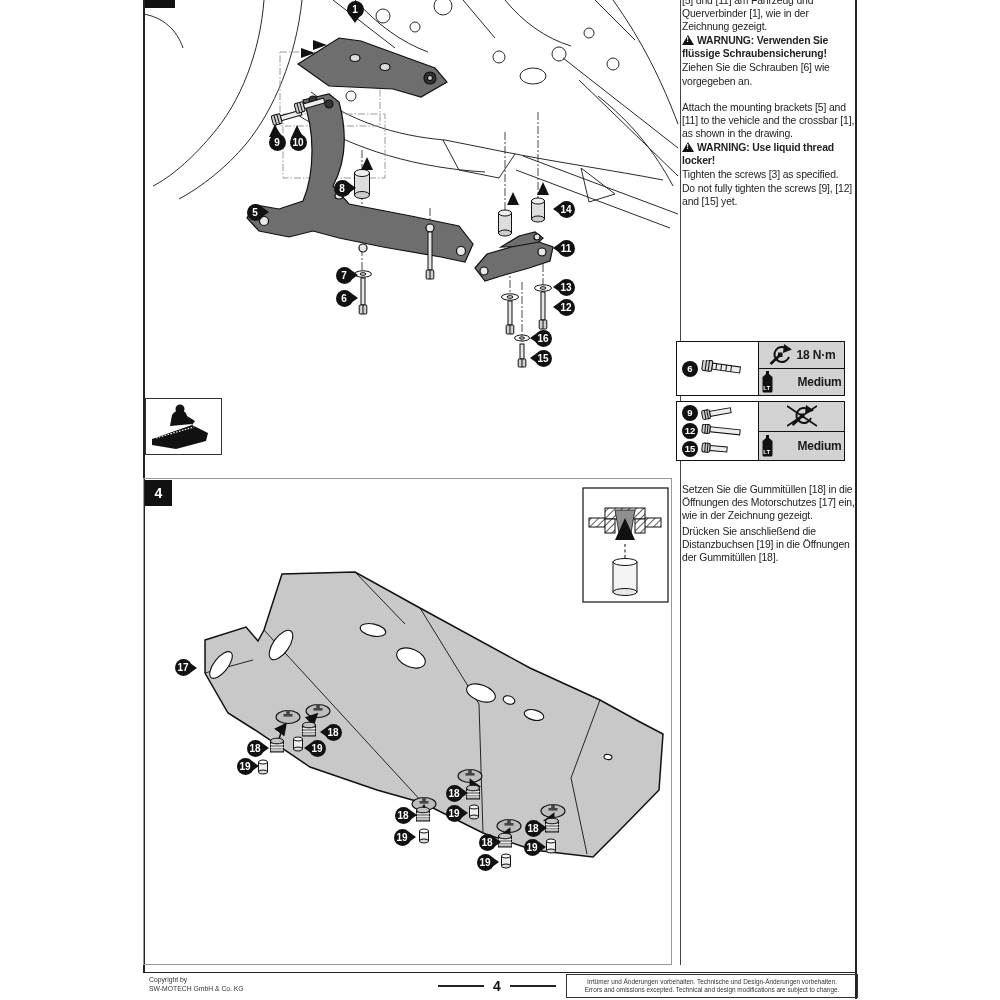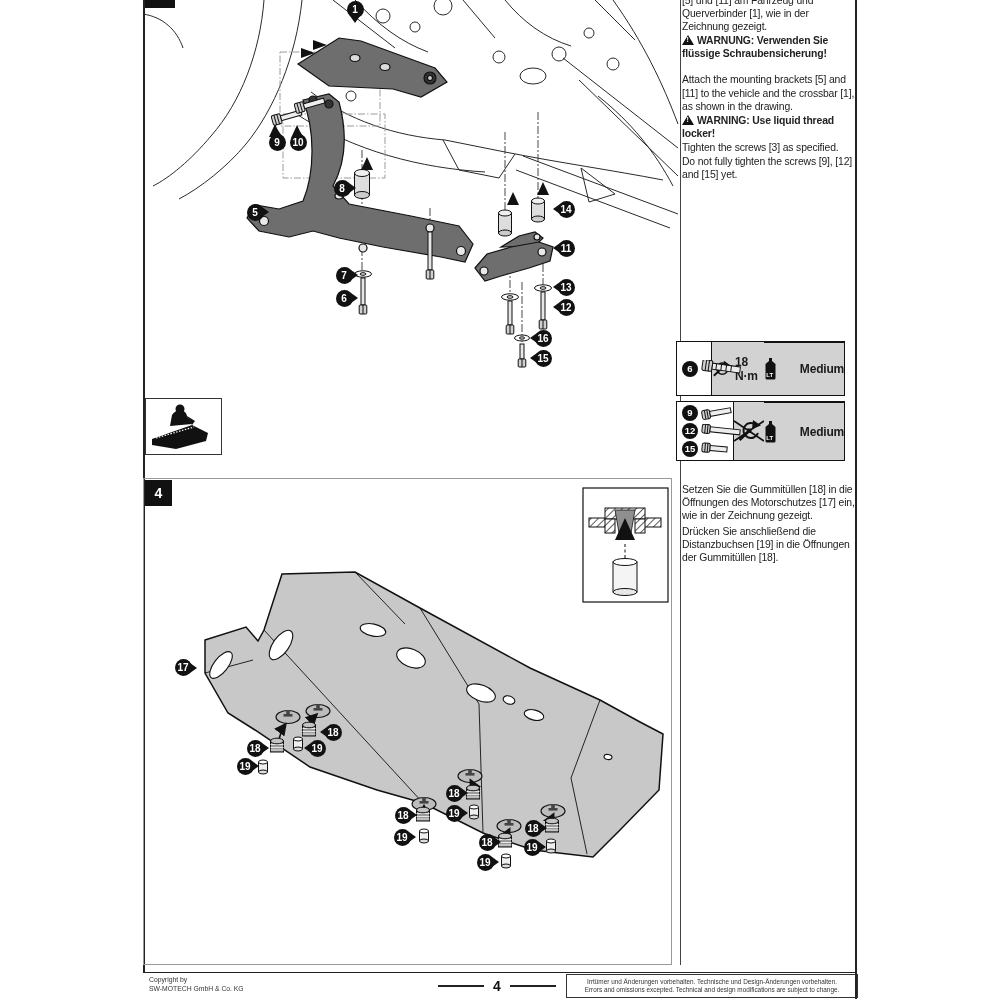--- a/index.html
+++ b/index.html
@@ -24,21 +24,21 @@
   .callout.left::after{right:15px;top:3.5px;border-right:7px solid #111;}
   .callout.up::after{left:3.5px;bottom:15px;border-bottom:7px solid #111;}
   .callout.down::after{left:3.5px;top:15px;border-top:7px solid #111;}
   .pbadge{display:inline-block;width:16px;height:16px;background:#111;border-radius:50%;color:#fff;
           font:bold 9.5px/16px "Liberation Sans",sans-serif;text-align:center;vertical-align:middle;}
   
   .stepbox{position:absolute;background:#111;color:#fff;font:bold 14px/26px "Liberation Sans",sans-serif;text-align:center;}
   
   .tq-box{position:absolute;left:676px;width:169px;border:1.5px solid #111;background:#fff;display:flex;box-sizing:border-box;}
   .tq-left{width:81px;border-right:1.5px solid #111;position:relative;background:#fff;}
-  .tq-right{flex:1;display:flex;flex-direction:row;}
+  .tq-right{flex:1;display:flex;flex-direction:column;}
   .tq-cell{flex:1;background:#d2d2d2;display:flex;align-items:center;justify-content:center;gap:5px;}
   .tq-cell + .tq-cell{border-top:1.5px solid #111;gap:23px;}
   .tq-label{font-weight:bold;font-size:12px;letter-spacing:-0.2px;}
   .tq-row{position:absolute;left:5px;display:flex;align-items:center;gap:3px;}
   
   #bottom-panel{position:absolute;left:143px;top:478px;width:529px;height:487px;}
   #mech-box{position:absolute;left:145px;top:398px;width:77px;height:57px;border:1.2px solid #333;box-sizing:border-box;}
   
   .foot-small{position:absolute;font-size:6.8px;line-height:8.5px;color:#333;letter-spacing:0;}
   #disclaimer{position:absolute;left:566px;top:974px;width:292px;height:24px;border:1px solid #333;box-sizing:border-box;
@@ -217,20 +217,21 @@
       <path d="M26,16 C30,9 40,10 41,17 L46,25 L24,27 Z" fill="#111"></path>
       <path d="M41,17 L49,22 L46,26 Z" fill="#111"></path>
       <path d="M6,40 L46,26 L62,34 L60,42 L30,50 L6,46 Z" fill="#111"></path>
       <line x1="10" y1="39" x2="48" y2="28" stroke="#fff" stroke-width="1.2" stroke-dasharray="1.5 1.5"></line>
     </svg>
   </div>
 
   <div class="instr" style="left:682px;top:-6px;">
     <p>[5] und [11] am Fahrzeug und Querverbinder [1], wie in der Zeichnung gezeigt.</p>
     <p class="warn"><span class="warn-tri"></span><span>WARNUNG: Verwenden Sie flüssige Schraubensicherung!</span></p>
+    <p>Ziehen Sie die Schrauben [6] wie vorgegeben an.</p>
     <div class="block-gap"></div>
     <p>Attach the mounting brackets [5] and [11] to the vehicle and the crossbar [1], as shown in the drawing.</p>
     <p class="warn"><span class="warn-tri"></span><span>WARNING: Use liquid thread locker!</span></p>
     <p>Tighten the screws [3] as specified.</p>
     <p>Do not fully tighten the screws [9], [12] and [15] yet.</p>
   </div>
 
   <div class="tq-box" style="top:341px;height:55px;">
     <div class="tq-left">
       <div class="tq-row" style="top:18px;">

